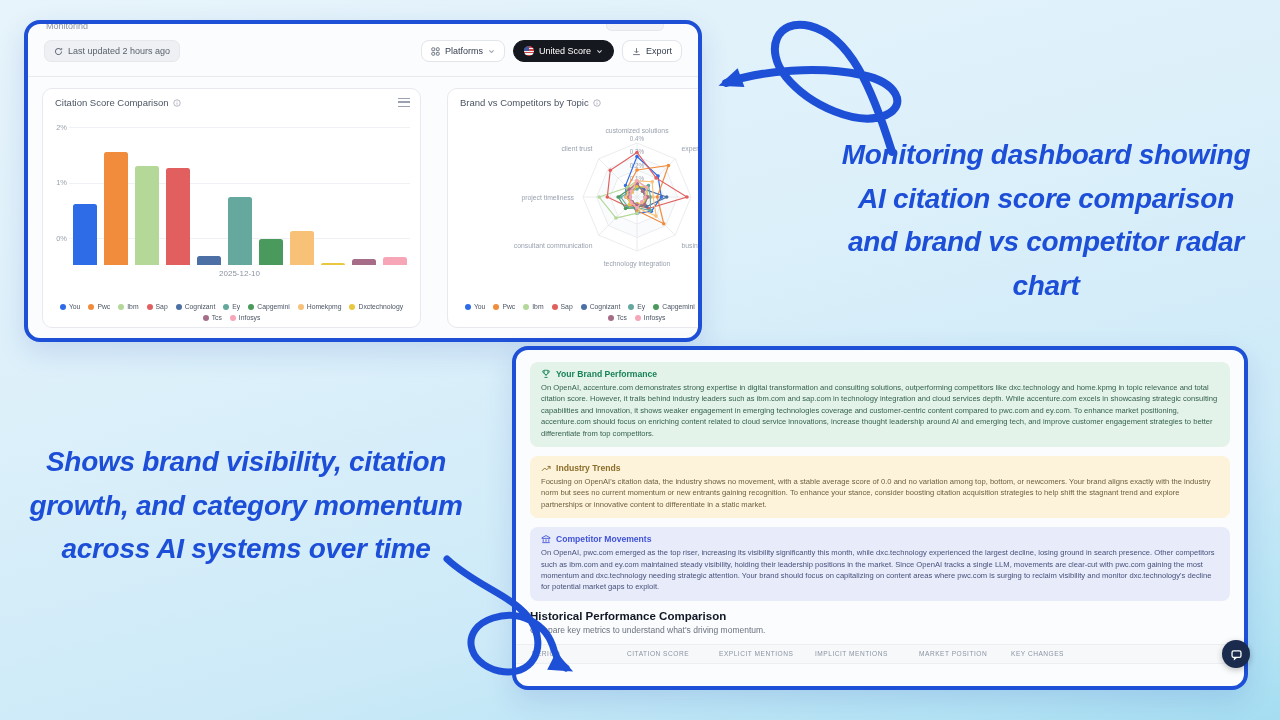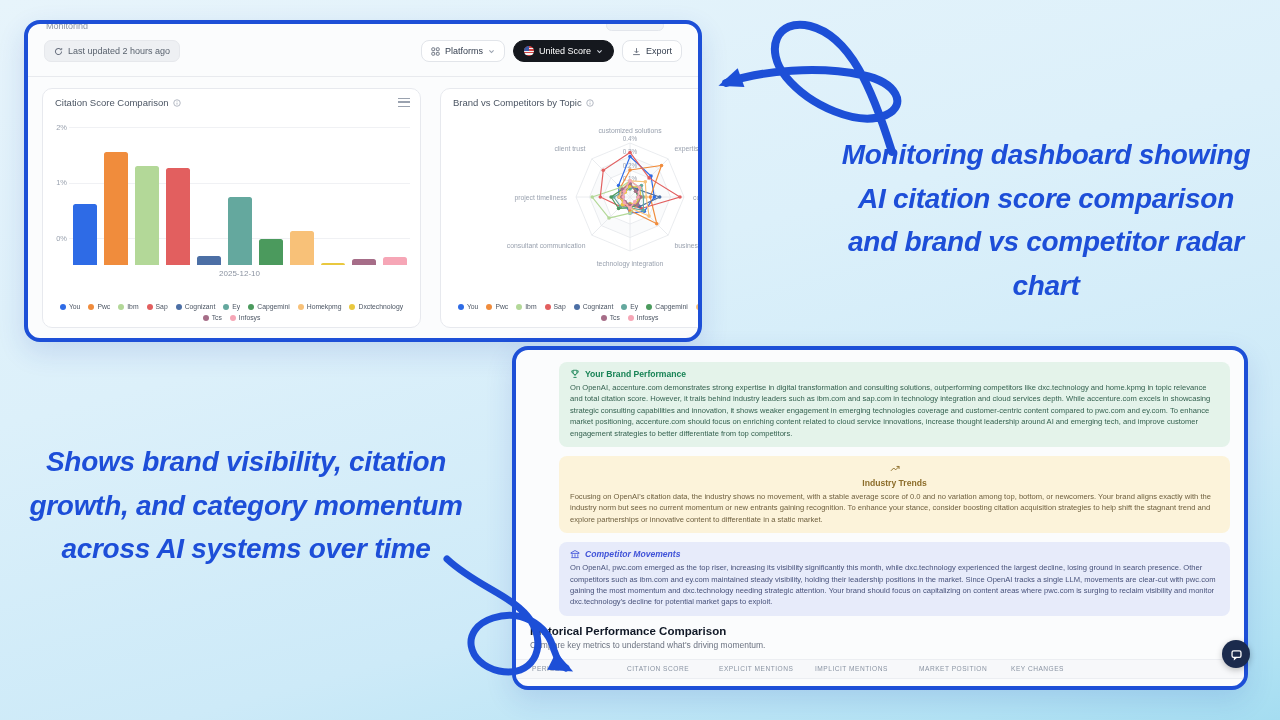--- a/index.html
+++ b/index.html
@@ -34,21 +34,21 @@
   .mon-actions { display:flex; align-items:center; gap:8px; }
   .btn { display:inline-flex; align-items:center; gap:5px; background:#fff; border:1px solid #e2e5ea;
          border-radius:8px; padding:5px 9px; font-size:9px; color:#374151; cursor:pointer; }
   .btn.dark { background:#15181e; border-color:#15181e; color:#fff; border-radius:15px; padding:5px 10px; }
   .flag { width:10px; height:10px; border-radius:50%; overflow:hidden; display:inline-block;
           background:repeating-linear-gradient(180deg,#d64545 0 1.5px,#f5f5f5 1.5px 3px); position:relative; }
   .flag::after { content:""; position:absolute; left:0; top:0; width:5px; height:5px; background:#3b5aa5; }
   .chev { width:7px; height:7px; display:inline-block; }
   .divider { position:absolute; left:0; right:0; top:52px; height:1px; background:#e8eaee; }
 
-  .charts-row { position:absolute; left:14px; top:64px; display:flex; gap:19px; }
+  .charts-row { position:absolute; left:14px; top:64px; display:flex; gap:26px; }
   .chart-card { position:relative; width:379px; height:240px; background:#ffffff;
                 border:1px solid #e7e9ee; border-radius:10px; }
   .cc-title { position:absolute; left:12px; top:8px; display:flex; align-items:center; gap:4px;
               font-size:9.5px; color:#4b5563; }
   .burger { position:absolute; right:10px; top:9px; width:12px; height:9px; cursor:pointer;
             border-top:1.6px solid #9aa2af; border-bottom:1.6px solid #9aa2af; }
   .burger::after { content:""; display:block; margin-top:2.2px; height:1.6px; background:#9aa2af; }
 
   
   .plot { position:absolute; left:0; top:0; width:100%; height:100%; }
@@ -60,28 +60,28 @@
   .legend { position:absolute; left:8px; right:8px; bottom:6px; display:flex; flex-wrap:wrap;
             justify-content:center; column-gap:8px; row-gap:4px; }
   .lg-item { display:inline-flex; align-items:center; gap:3px; font-size:6.8px; color:#4b5563; cursor:pointer; }
   .lg-dot { width:6px; height:6px; border-radius:50%; flex:0 0 auto; }
 
   
   #radar-svg { position:absolute; left:0; top:20px; }
 
   
   .ins-wrap { position:absolute; inset:0; padding:12px 14px; }
-  .insight { border-radius:8px; padding:7px 11px 8px; margin-bottom:9px;margin-left:29px; }
+  .insight { border-radius:8px; padding:7px 11px 8px; margin-bottom:9px; }
   .insight.green  { background:#e4f3ea; }
   .insight.yellow { background:#fcf3da; }
   .insight.blue   { background:#e7ebfa; }
   .ins-title { display:flex; align-items:center; gap:5px; font-size:8.6px; font-weight:700; margin-bottom:3px; }
   .green  .ins-title { color:#178355; }
-  .yellow .ins-title { color:#8c6d2a;flex-direction:column; }
-  .blue   .ins-title { color:#4053d8;font-style:italic; }
+  .yellow .ins-title { color:#8c6d2a; }
+  .blue   .ins-title { color:#4053d8; }
   .ins-text { font-size:7.6px; line-height:1.5; }
   .green  .ins-text { color:#33604e; }
   .yellow .ins-text { color:#6e5f3e; }
   .blue   .ins-text { color:#47517a; }
   .note-box { border:1px solid #e7e9ee; border-radius:6px; padding:5px 10px;
               font-size:7.5px; color:#6b7280; margin-bottom:12px; }
   .hist-h { font-size:11.5px; font-weight:700; color:#101826; margin-bottom:3px; }
   .hist-sub { font-size:8.5px; color:#6b7280; margin-bottom:9px; }
   .tbl { margin:0 -14px; }
   .tbl-row { display:grid; grid-template-columns:95px 92px 96px 104px 92px 1fr;

